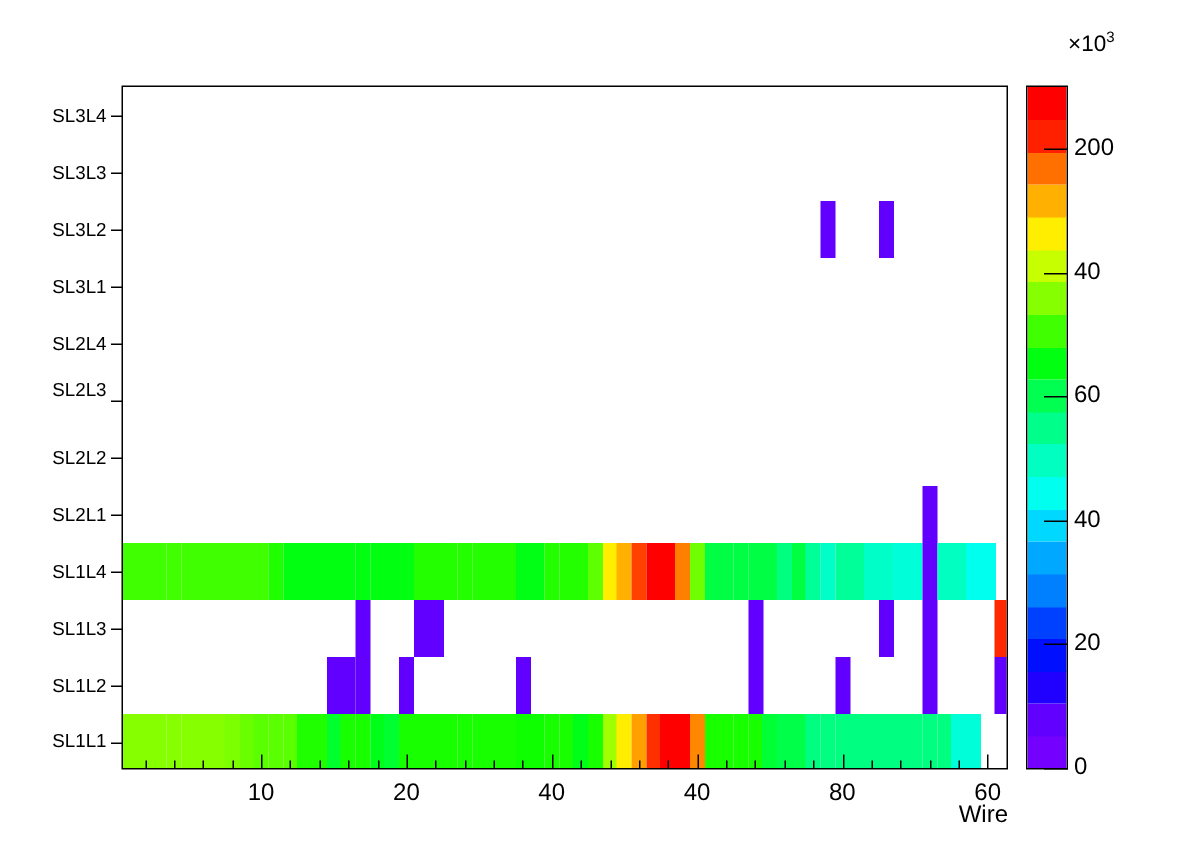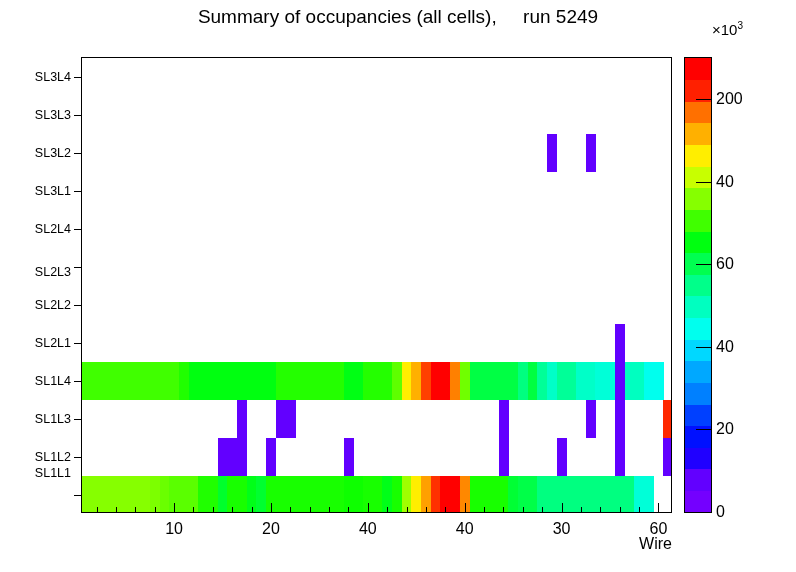--- a/index.html
+++ b/index.html
@@ -57,21 +57,20 @@
   #palette-exponent{
     position:absolute; left:712px; top:20px; font-size:15px; white-space:nowrap;
   }
   #palette-exponent sup{font-size:10px; vertical-align:super;}
 </style>
 </head>
 <body>
 
 <div id="root-canvas">
 
-  <div id="plot-title">Summary of occupancies (all cells),     run 5249</div>
 
   <div id="plot-frame">
     <div id="cells-layer">
         <div class="cell" title="SL3L2 wire 49 = 4000" style="left: 465.049px; width: 10.0885px; top: 76px; height: 38px; background: rgb(98, 0, 255);"></div>
         <div class="cell" title="SL3L2 wire 53 = 4000" style="left: 503.803px; width: 10.0885px; top: 76px; height: 38px; background: rgb(98, 0, 255);"></div>
         <div class="cell" title="SL2L1 wire 56 = 4000" style="left: 532.869px; width: 10.0885px; top: 266px; height: 38px; background: rgb(98, 0, 255);"></div>
         <div class="cell" title="SL1L4 wire 1 = 64000" style="left: 0px; width: 10.0885px; top: 304px; height: 38px; background: rgb(64, 255, 0);"></div>
         <div class="cell" title="SL1L4 wire 2 = 64000" style="left: 9.68852px; width: 10.0885px; top: 304px; height: 38px; background: rgb(64, 255, 0);"></div>
         <div class="cell" title="SL1L4 wire 3 = 64000" style="left: 19.377px; width: 10.0885px; top: 304px; height: 38px; background: rgb(64, 255, 0);"></div>
         <div class="cell" title="SL1L4 wire 4 = 64000" style="left: 29.0656px; width: 10.0885px; top: 304px; height: 38px; background: rgb(64, 255, 0);"></div>
@@ -212,33 +211,33 @@
         <div class="ylabel" style="top: 19px;">SL3L4</div>
         <div class="ytick" style="top: 57px;"></div>
         <div class="ylabel" style="top: 57px;">SL3L3</div>
         <div class="ytick" style="top: 95px;"></div>
         <div class="ylabel" style="top: 95px;">SL3L2</div>
         <div class="ytick" style="top: 133px;"></div>
         <div class="ylabel" style="top: 133px;">SL3L1</div>
         <div class="ytick" style="top: 171px;"></div>
         <div class="ylabel" style="top: 171px;">SL2L4</div>
         <div class="ytick" style="top: 209px;"></div>
-        <div class="ylabel" style="top: 214px;">SL2L3</div>
+        <div class="ylabel" style="top: 202px;">SL2L3</div>
         <div class="ytick" style="top: 247px;"></div>
         <div class="ylabel" style="top: 247px;">SL2L2</div>
         <div class="ytick" style="top: 285px;"></div>
         <div class="ylabel" style="top: 285px;">SL2L1</div>
         <div class="ytick" style="top: 323px;"></div>
         <div class="ylabel" style="top: 323px;">SL1L4</div>
         <div class="ytick" style="top: 361px;"></div>
         <div class="ylabel" style="top: 361px;">SL1L3</div>
         <div class="ytick" style="top: 399px;"></div>
         <div class="ylabel" style="top: 399px;">SL1L2</div>
         <div class="ytick" style="top: 437px;"></div>
-        <div class="ylabel" style="top: 415px;">SL1L1</div>
+        <div class="ylabel" style="top: 436px;">SL1L1</div>
       </div>
     <div id="x-axis">
         <div class="xtick minor" style="left: 14.5328px;"></div>
         <div class="xtick minor" style="left: 33.9098px;"></div>
         <div class="xtick minor" style="left: 53.2869px;"></div>
         <div class="xtick minor" style="left: 72.6639px;"></div>
         <div class="xtick major" style="left: 92.041px;"></div>
         <div class="xtick minor" style="left: 111.418px;"></div>
         <div class="xtick minor" style="left: 130.795px;"></div>
         <div class="xtick minor" style="left: 150.172px;"></div>
@@ -261,21 +260,21 @@
         <div class="xtick major" style="left: 479.582px;"></div>
         <div class="xtick minor" style="left: 498.959px;"></div>
         <div class="xtick minor" style="left: 518.336px;"></div>
         <div class="xtick minor" style="left: 537.713px;"></div>
         <div class="xtick minor" style="left: 557.09px;"></div>
         <div class="xtick major" style="left: 576.467px;"></div>
         <div class="xlabel" style="left: 92.041px;">10</div>
         <div class="xlabel" style="left: 188.926px;">20</div>
         <div class="xlabel" style="left: 285.811px;">40</div>
         <div class="xlabel" style="left: 382.697px;">40</div>
-        <div class="xlabel" style="left: 479.582px;">30</div>
+        <div class="xlabel" style="left: 479.582px;">80</div>
         <div class="xlabel" style="left: 576.467px;">60</div>
       </div>
   </div>
 
   <div id="x-axis-title">Wire</div>
 
   <div id="palette">
       <div class="pal-band" style="top: 432.381px; height: 22.219px; background: rgb(116, 0, 255);"></div>
       <div class="pal-band" style="top: 410.762px; height: 22.219px; background: rgb(98, 0, 255);"></div>
       <div class="pal-band" style="top: 389.143px; height: 22.219px; background: rgb(32, 0, 255);"></div>

